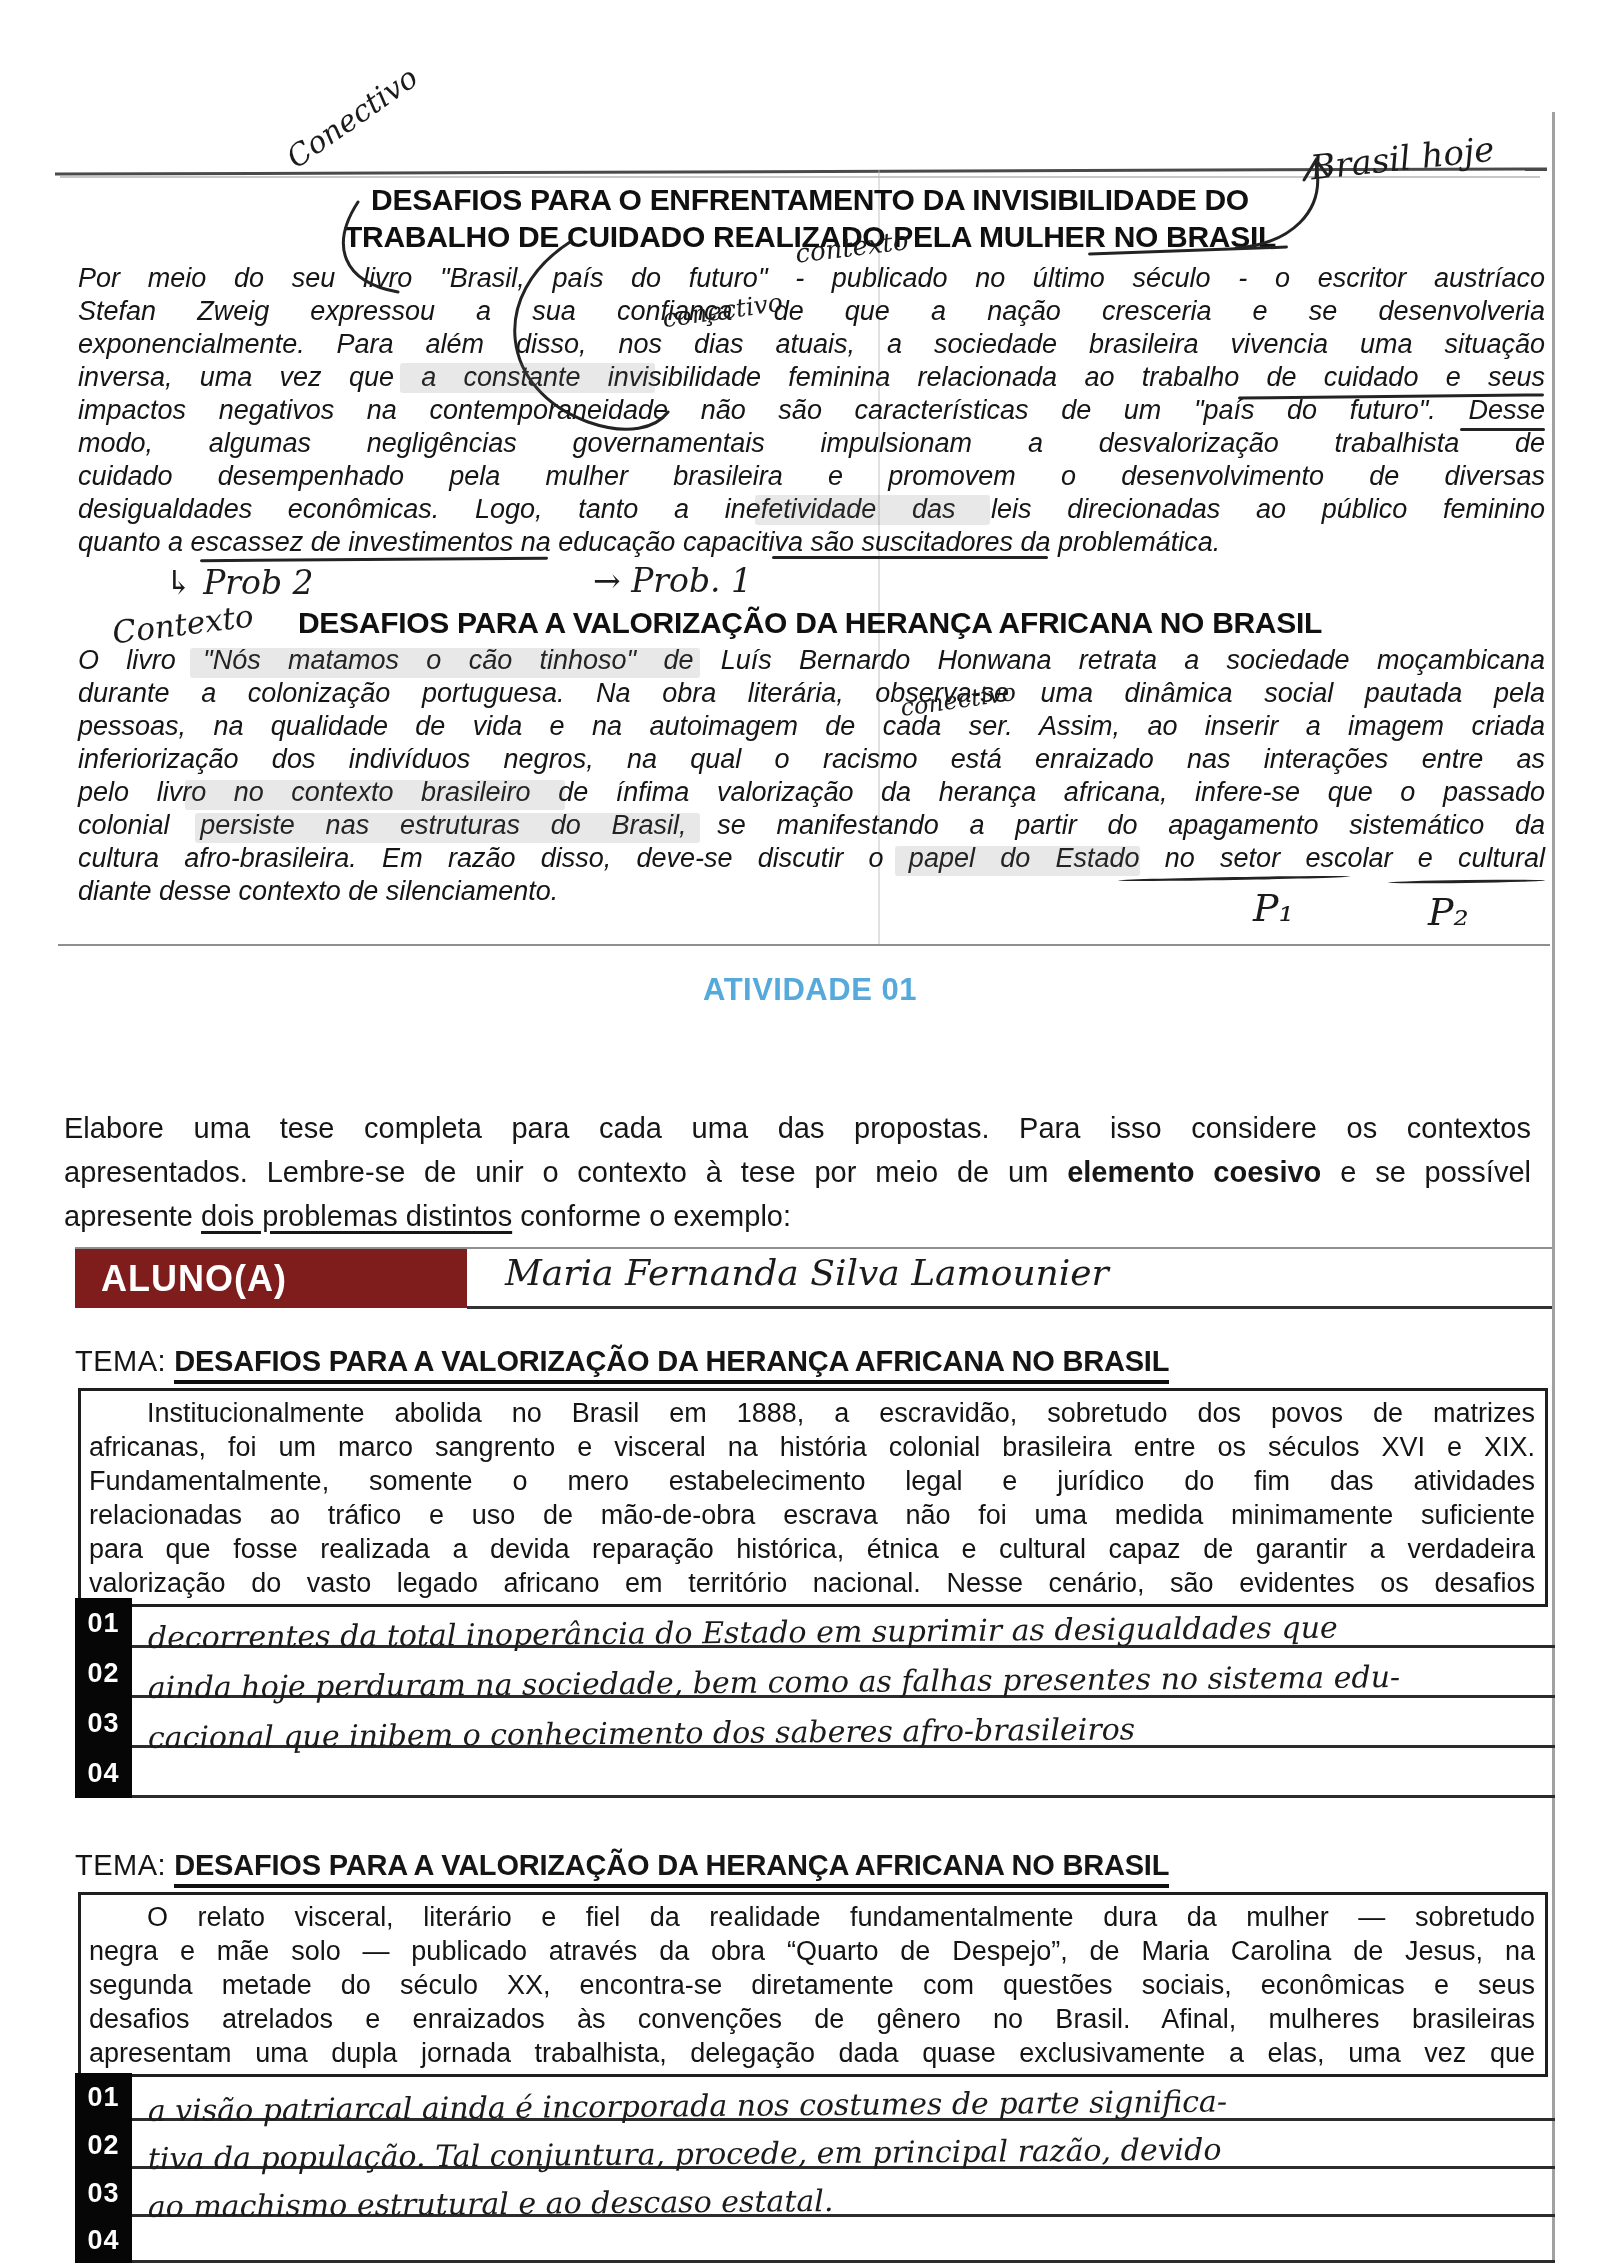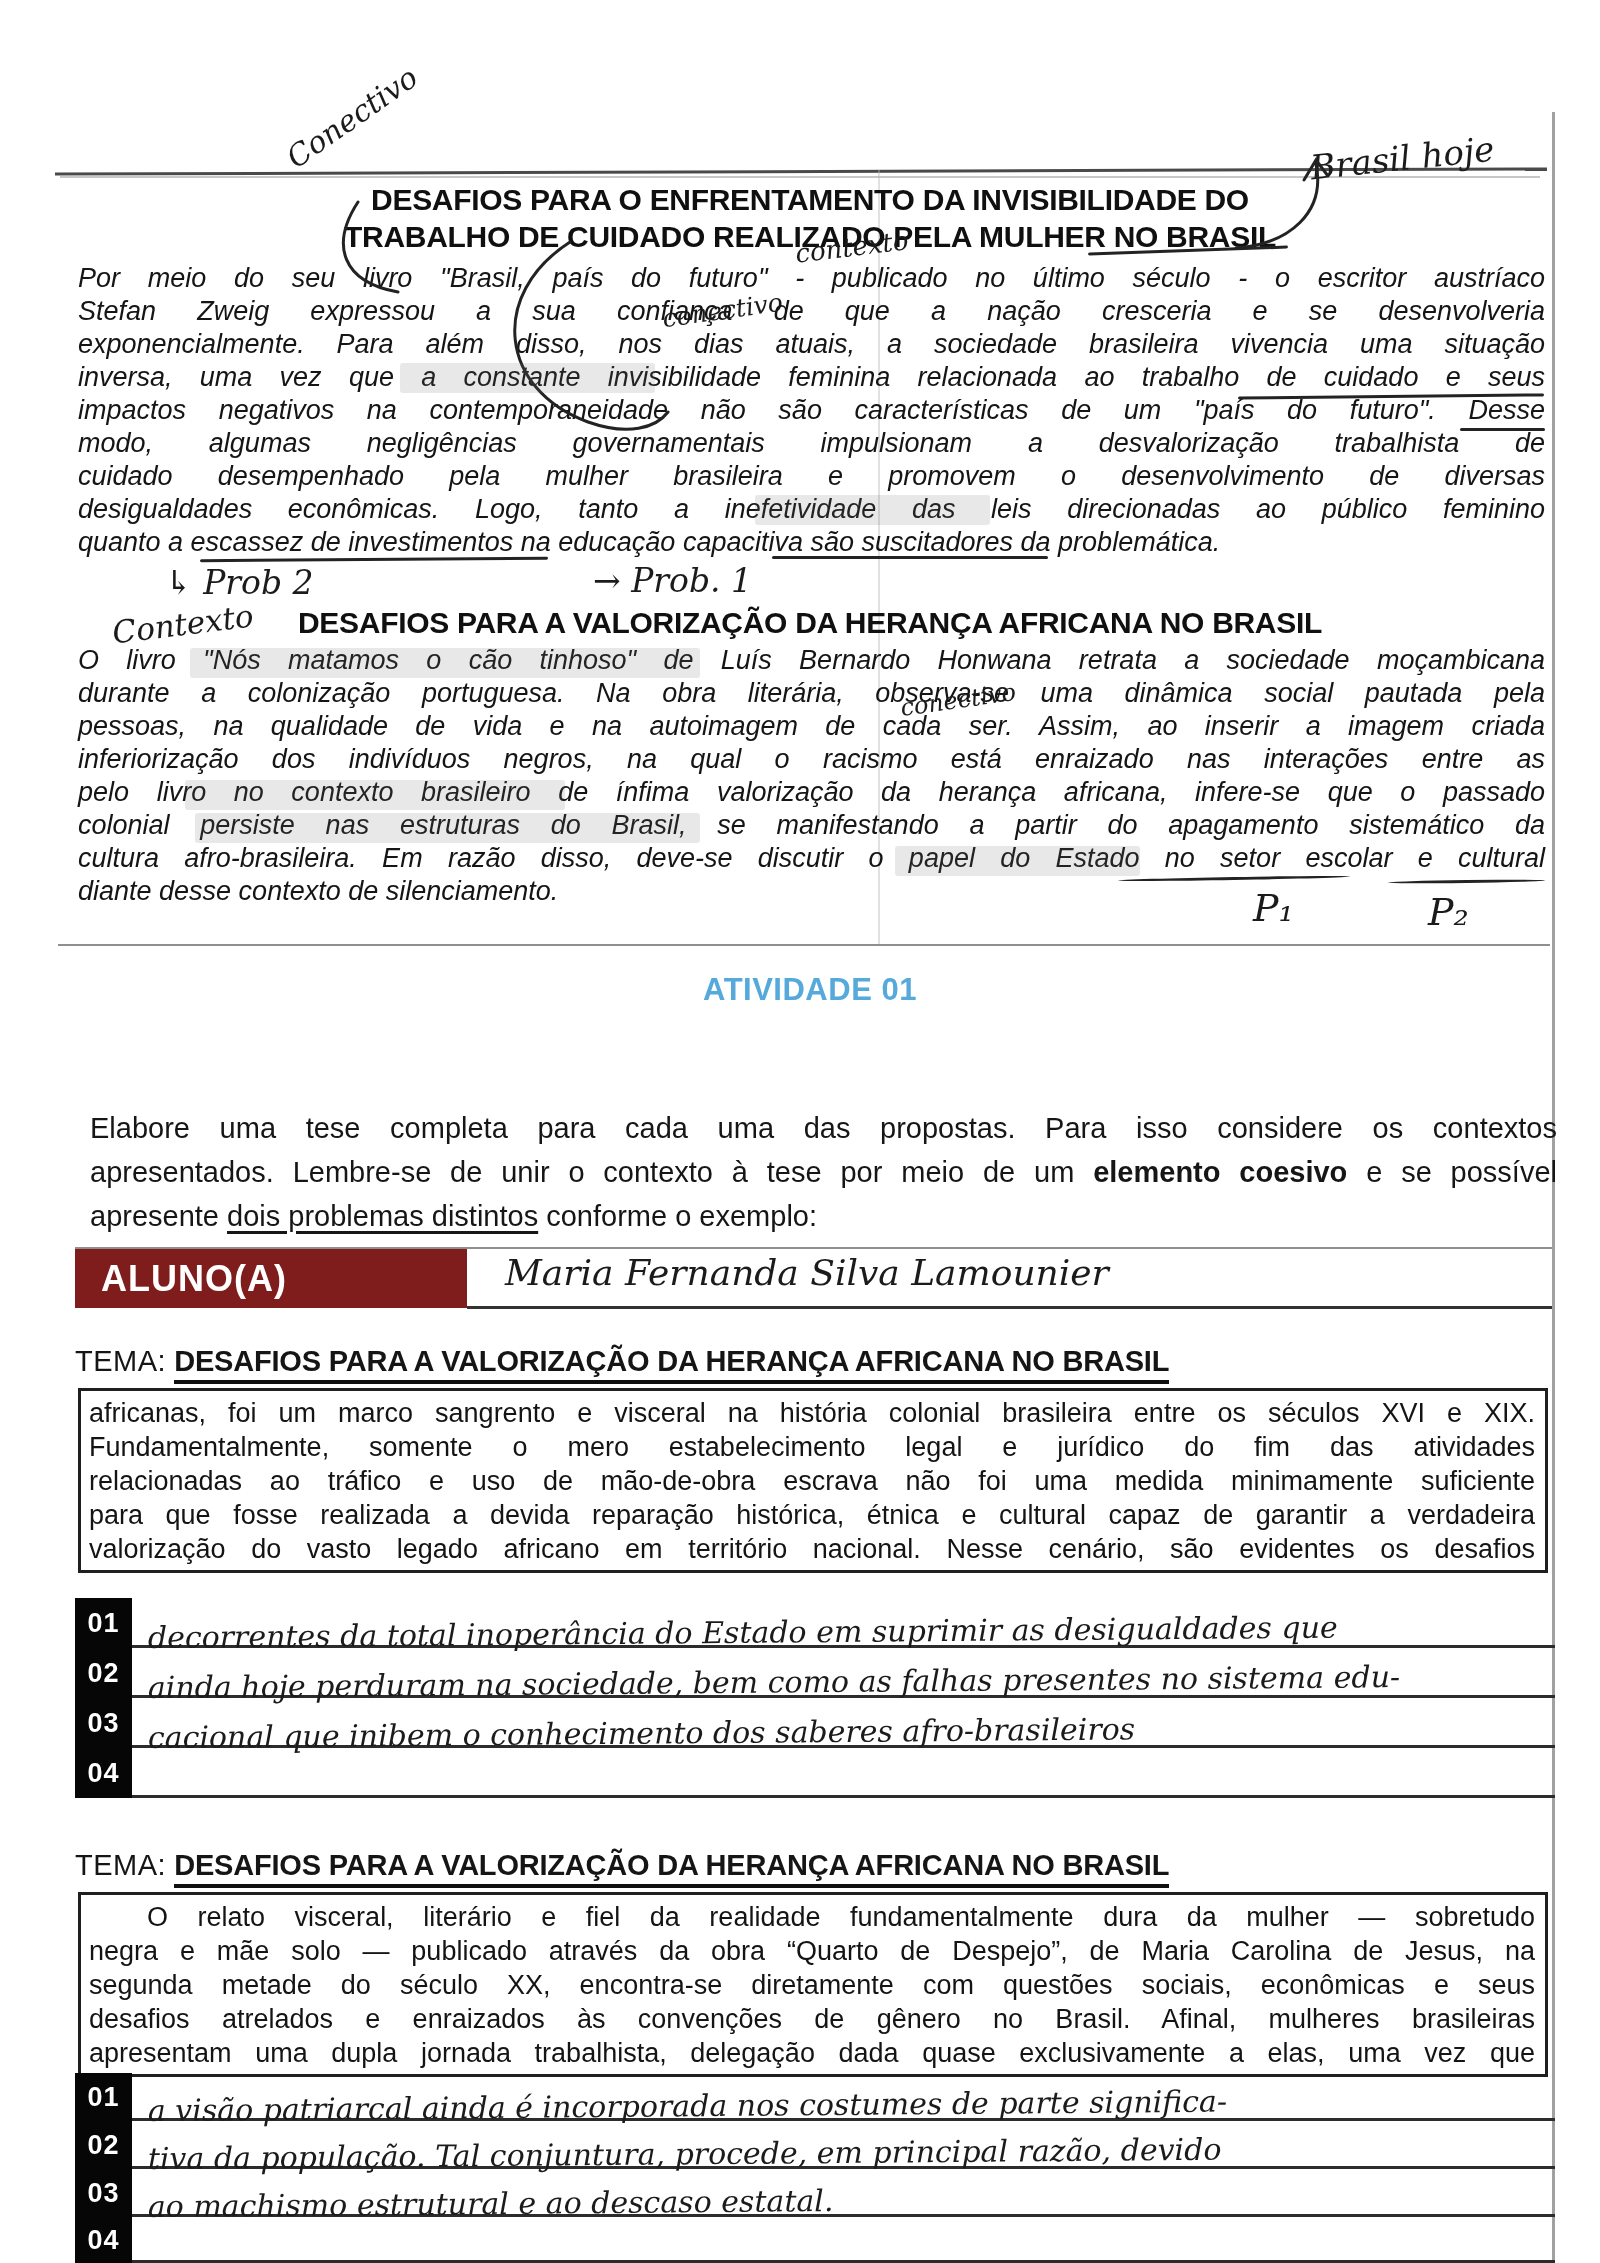--- a/index.html
+++ b/index.html
@@ -24,21 +24,21 @@
   .ctx-line.last{text-align-last:left;}
 
   
   .hand{font-family:"DejaVu Serif",serif;font-style:italic;color:#1b1b1b;white-space:nowrap;}
 
   
   .kicker{position:absolute;left:75px;width:1470px;text-align:center;
           font-weight:700;font-size:31px;letter-spacing:.5px;color:#56a9db;}
   .big-title{position:absolute;left:75px;width:1470px;text-align:center;
              font-weight:700;font-size:58px;letter-spacing:-1px;color:#0c0c0c;}
-  .instr{position:absolute;left:90px;width:1467px;}
+  .instr{position:absolute;left:64px;width:1467px;}
   .instr-line{font-size:29px;line-height:44px;color:#161616;
               text-align:justify;text-align-last:justify;}
   .instr-line.last{text-align-last:left;}
   .instr .b{font-weight:700;}
   .instr .u{text-decoration:underline;text-underline-offset:5px;text-decoration-thickness:2.5px;}
 
   
   .aluno-box{position:absolute;left:75px;top:1249px;width:392px;height:59px;background:#7f1d1d;
              color:#ffffff;font-weight:700;font-size:36px;letter-spacing:1px;
              display:flex;align-items:center;padding-left:26px;box-sizing:border-box;}
@@ -160,20 +160,21 @@
   <div class="rule" style="left:467px;top:1306px;width:1085px;height:2.5px;background:#333;"></div>
   <div class="name-hand hand">Maria Fernanda Silva Lamounier</div>
 
   <div class="tema" style="top:1345px;">
     <span class="t-label">TEMA:</span>
     <span> </span>
     <span class="t-title">DESAFIOS PARA A VALORIZAÇÃO DA HERANÇA AFRICANA NO BRASIL</span>
   </div>
 
   <div class="pbox" style="top:1388px;">
+    <div class="pbox-line ind">Institucionalmente abolida no Brasil em 1888, a escravidão, sobretudo dos povos de matrizes</div>
     <div class="pbox-line">africanas, foi um marco sangrento e visceral na história colonial brasileira entre os séculos XVI e XIX.</div>
     <div class="pbox-line">Fundamentalmente, somente o mero estabelecimento legal e jurídico do fim das atividades</div>
     <div class="pbox-line">relacionadas ao tráfico e uso de mão-de-obra escrava não foi uma medida minimamente suficiente</div>
     <div class="pbox-line">para que fosse realizada a devida reparação histórica, étnica e cultural capaz de garantir a verdadeira</div>
     <div class="pbox-line">valorização do vasto legado africano em território nacional. Nesse cenário, são evidentes os desafios</div>
   </div>
 
   <div class="ans" style="top:1598px;">
     <div class="ans-row" style="height:50px;">
       <div class="ans-num">01</div>

